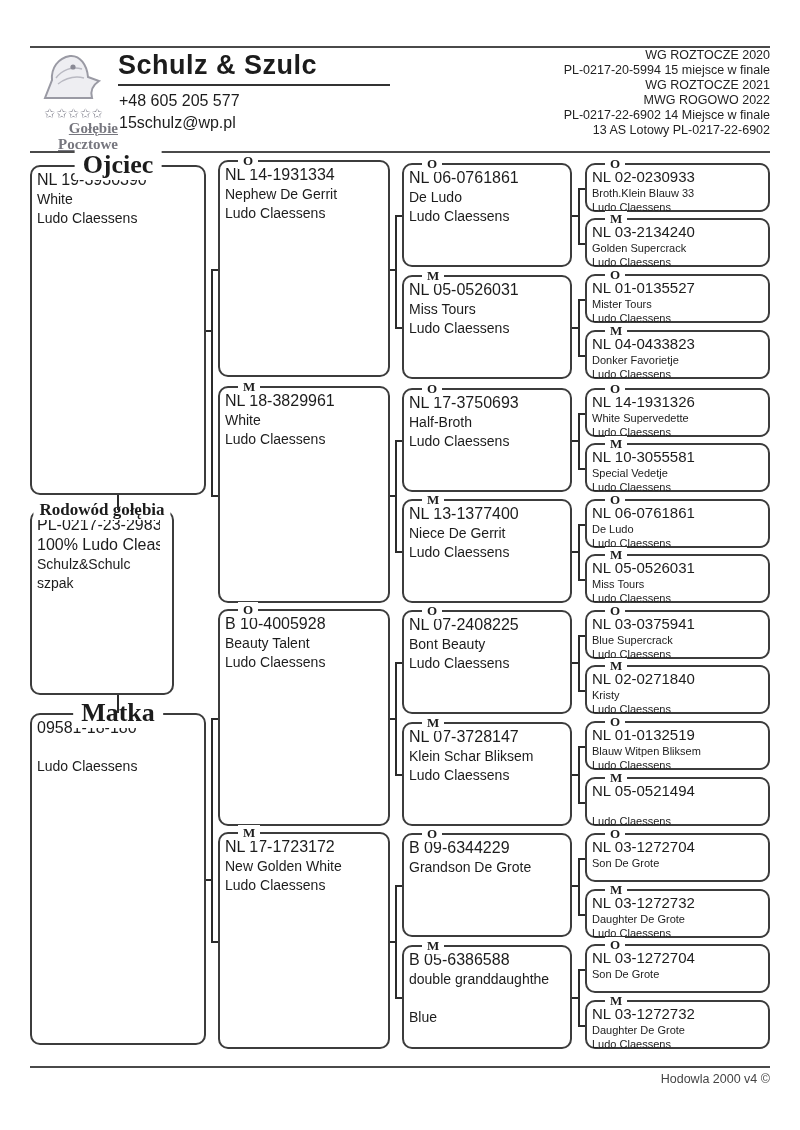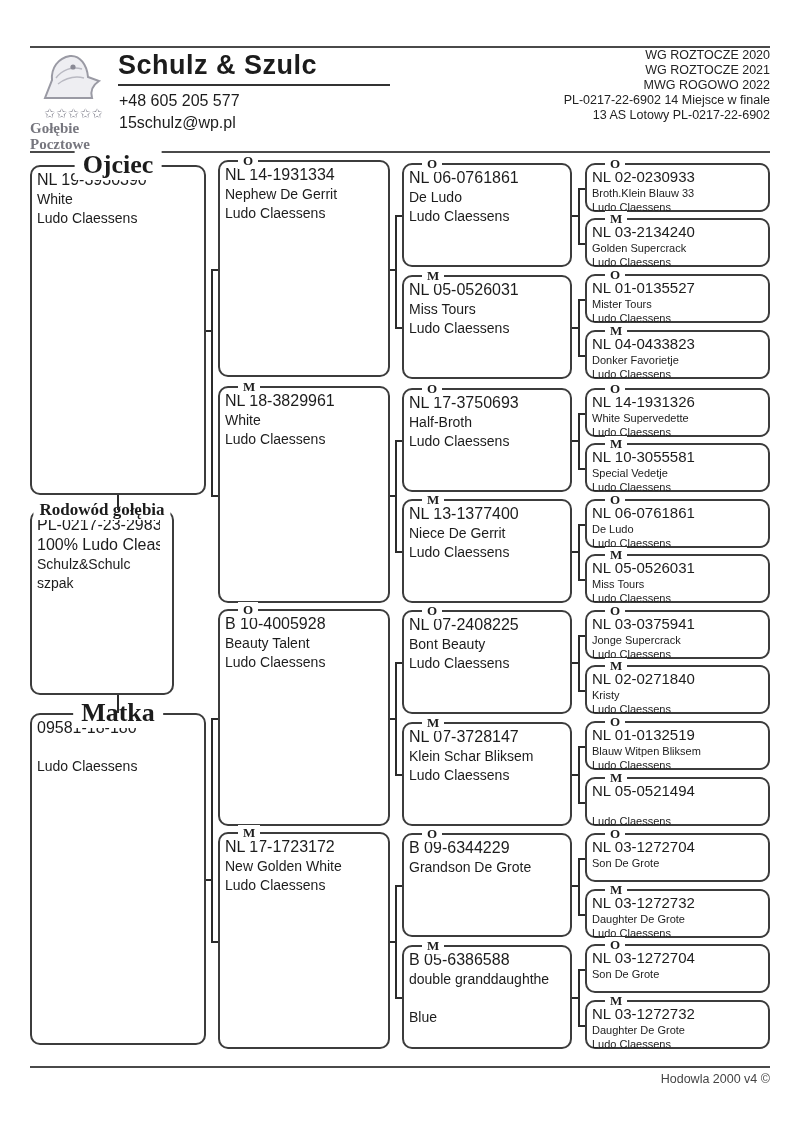--- a/index.html
+++ b/index.html
@@ -5,22 +5,22 @@
   html,body{margin:0;padding:0;background:#fff;}
   .page{position:relative;width:800px;height:1130px;background:#fff;overflow:hidden;
         font-family:"Liberation Sans",sans-serif;color:#1c1c1c;}
   .rule{position:absolute;height:2px;background:#4a4a4a;}
   
   .breeder-name{position:absolute;left:118px;top:50px;width:272px;font-size:27px;font-weight:bold;
         letter-spacing:.5px;border-bottom:2px solid #333;padding-bottom:3px;}
   .contact{position:absolute;left:119px;font-size:16px;}
   .ach{position:absolute;left:420px;top:48px;width:350px;text-align:right;font-size:12.5px;line-height:15px;color:#222;}
   .logo-stars{position:absolute;left:30px;top:106px;width:88px;text-align:center;font-size:13px;color:#8a8a95;letter-spacing:1px;}
-  .logo-txt{position:absolute;left:30px;width:88px;text-align:left;font-family:"Liberation Serif",serif;
-        font-weight:bold;font-size:15px;color:#77777f;}
+  .logo-txt{position:absolute;left:30px;width:88px;text-align:right;font-family:"Liberation Serif",serif;
+        font-weight:bold;font-size:15px;color:#77777f;text-decoration:underline;}
   .pigeon{position:absolute;left:42px;top:54px;}
   
   .pbox{position:absolute;border:2px solid #3c3c3c;border-radius:10px;background:#fff;box-sizing:border-box;
         padding:3px 12px 0 5px;}
   .ptitle{position:absolute;background:#fff;font-family:"Liberation Serif",serif;font-weight:bold;white-space:nowrap;}
   .t-sex{top:-9px;left:18px;font-size:13px;padding:0 5px;}
   .t-big{top:-17px;left:50%;transform:translateX(-50%);font-size:26px;padding:0 8px;}
   .t-mid{top:-12px;left:50%;transform:translateX(-50%);font-size:17px;padding:0 6px;}
   .pline{white-space:nowrap;overflow:hidden;}
   .l-ring{font-size:16px;line-height:20px;}
@@ -45,20 +45,21 @@
   <div class="logo-stars">✩✩✩✩✩</div>
   <div class="logo-txt" style="top:120px;">Gołębie</div>
   <div class="logo-txt" style="top:136px;">Pocztowe</div>
 
   <div class="breeder-name">Schulz &amp; Szulc</div>
   <div class="contact" style="top:92px;">+48 605 205 577</div>
   <div class="contact" style="top:114px;">15schulz@wp.pl</div>
 
   <div class="ach" id="achievements">
       <div>WG ROZTOCZE 2020</div>
+      <div>PL-0217-20-5994 15 miejsce w finale</div>
       <div>WG ROZTOCZE 2021</div>
       <div>MWG ROGOWO 2022</div>
       <div>PL-0217-22-6902 14 Miejsce w finale</div>
       <div>13 AS Lotowy PL-0217-22-6902</div>
     </div>
 
   <div class="rule" style="left:30px;top:151px;width:740px;"></div>
 
   <div class="rule" style="left:30px;top:1066px;width:740px;"></div>
   <div class="footer-credit">Hodowla 2000 v4 ©</div>
@@ -199,21 +200,21 @@
     </div>
     <div class="pbox" style="left: 585px; top: 554px; width: 185px; height: 49px;">
       <span class="ptitle t-sex">M</span>
       <div class="pline l-ring4">NL 05-0526031</div>
       <div class="pline l-sm">Miss Tours</div>
       <div class="pline l-sm">Ludo Claessens</div>
     </div>
     <div class="pbox" style="left: 585px; top: 610px; width: 185px; height: 49px;">
       <span class="ptitle t-sex">O</span>
       <div class="pline l-ring4">NL 03-0375941</div>
-      <div class="pline l-sm">Jonge Supercrack</div>
+      <div class="pline l-sm">Blue Supercrack</div>
       <div class="pline l-sm">Ludo Claessens</div>
     </div>
     <div class="pbox" style="left: 585px; top: 665px; width: 185px; height: 49px;">
       <span class="ptitle t-sex">M</span>
       <div class="pline l-ring4">NL 02-0271840</div>
       <div class="pline l-sm">Kristy</div>
       <div class="pline l-sm">Ludo Claessens</div>
     </div>
     <div class="pbox" style="left: 585px; top: 721px; width: 185px; height: 49px;">
       <span class="ptitle t-sex">O</span>

